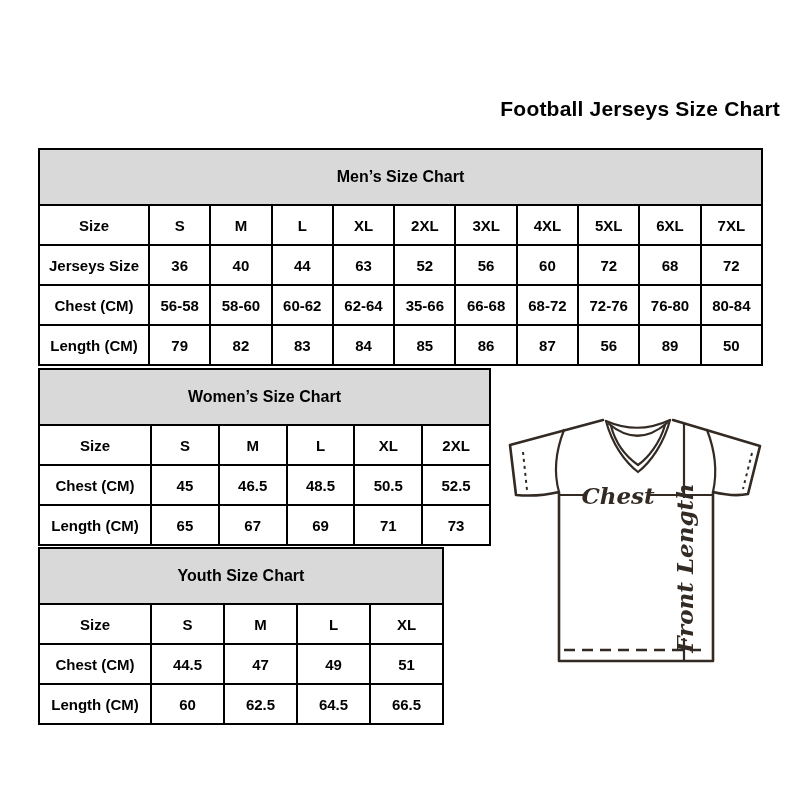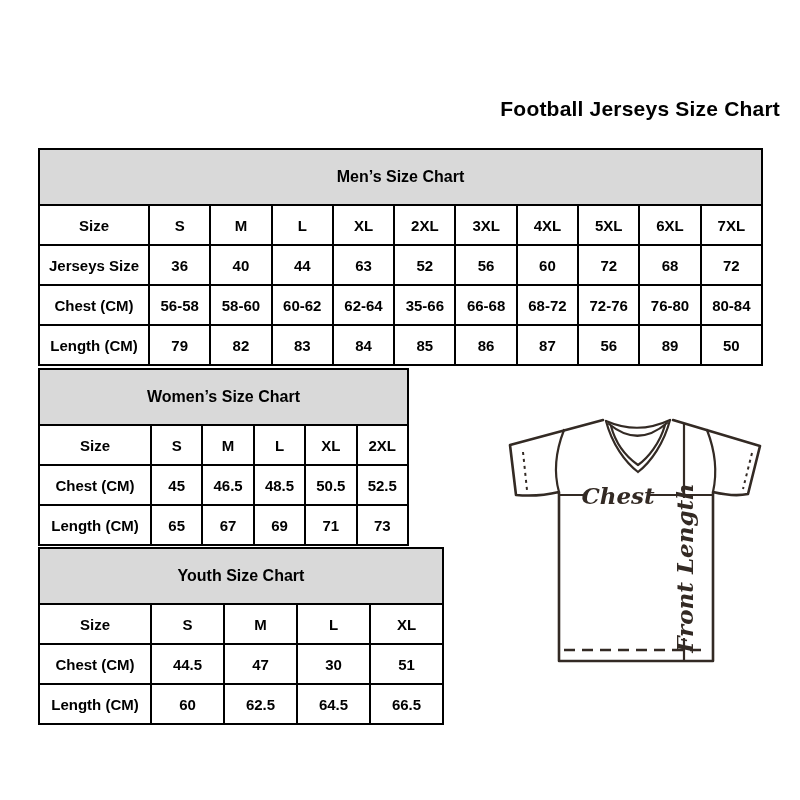--- a/index.html
+++ b/index.html
@@ -13,21 +13,21 @@
     font-weight:bold;background:#fff;}
   table.size-table th{background:var(--header-bg,#d9d9d9);
     border:2px solid var(--border,#000);font-size:16px;height:38px;
     text-align:center;vertical-align:middle;padding:8px;}
   table.size-table td{border:2px solid var(--border,#000);font-size:15px;
     height:38px;text-align:center;vertical-align:middle;padding:0;
     white-space:nowrap;}
 
   #men-table{left:38px;top:148px;width:725px;}
   #men-table col.label-col{width:110px;}
-  #women-table{left:38px;top:368px;width:371px;}
+  #women-table{left:38px;top:368px;width:453px;}
   #women-table col.label-col{width:112px;}
   #youth-table{left:38px;top:547px;width:406px;}
   #youth-table col.label-col{width:112px;}
 
   #jersey-diagram{position:absolute;left:498px;top:398px;}
   .j-stroke{fill:none;stroke:var(--jersey-outline,#332a24);stroke-width:2.6;
     stroke-linejoin:round;stroke-linecap:round;}
   .j-thin{fill:none;stroke:var(--jersey-outline,#332a24);stroke-width:2.2;
     stroke-linecap:round;}
   .j-dash-cuff{fill:none;stroke:var(--jersey-outline,#332a24);stroke-width:2;
@@ -158,21 +158,21 @@
     <td>Size</td>
     <td>S</td>
     <td>M</td>
     <td>L</td>
     <td>XL</td>
   </tr>
   <tr>
     <td>Chest (CM)</td>
     <td>44.5</td>
     <td>47</td>
-    <td>30</td>
+    <td>49</td>
     <td>51</td>
   </tr>
   <tr>
     <td>Length (CM)</td>
     <td>60</td>
     <td>62.5</td>
     <td>64.5</td>
     <td>66.5</td>
   </tr>
 </tbody>

